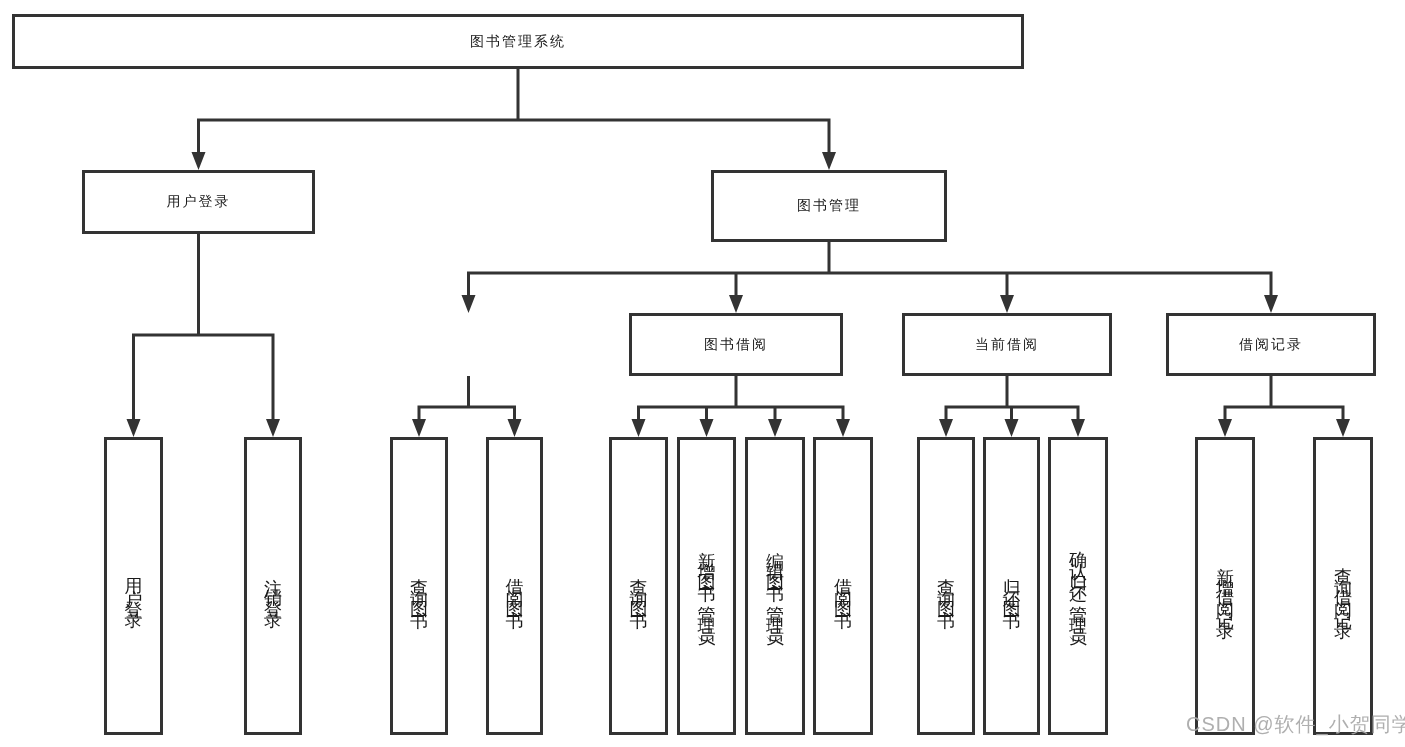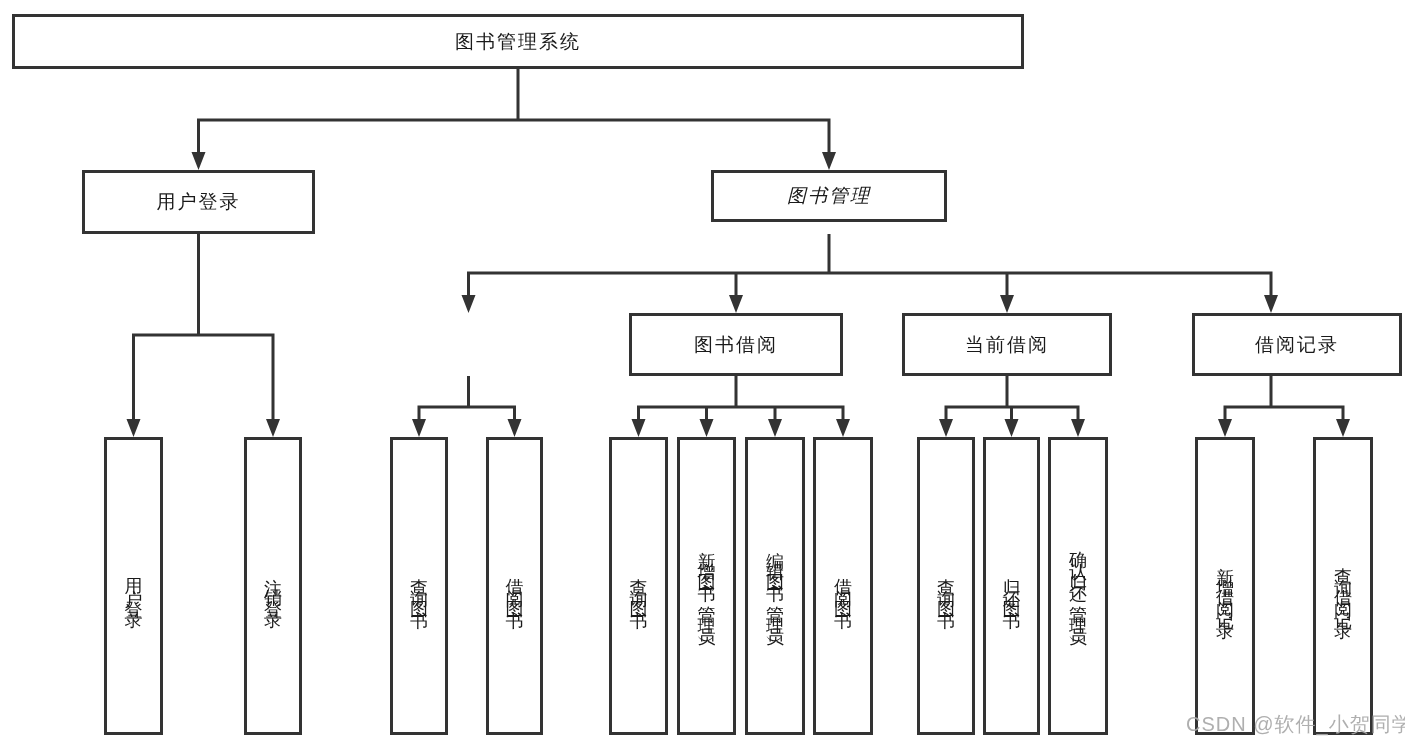--- a/index.html
+++ b/index.html
@@ -24,21 +24,21 @@
     background: #ffffff;
     border: 3px solid #333333;
     box-sizing: border-box;
     display: flex;
     align-items: center;
     justify-content: center;
     color: #1a1a1a;
     z-index: 2;
   }
   .box.h span {
-    font-size: 19px;
+    font-size: 14px;
     letter-spacing: 2px;
     white-space: nowrap;
   }
   .box.v span {
     writing-mode: vertical-rl;
     text-orientation: mixed;
     font-size: 18px;
     letter-spacing: 11px;
     line-height: 1;
     white-space: nowrap;
@@ -116,31 +116,31 @@
       M1336 419 L1350 419 L1343 437 Z"></path>
   </svg>
 
   <div class="box h" style="left:12px; top:14px; width:1012px; height:55px;">
     <span>图书管理系统</span>
   </div>
 
   <div class="box h" style="left:82px; top:170px; width:233px; height:64px;">
     <span>用户登录</span>
   </div>
-  <div class="box h" style="left:711px; top:170px; width:236px; height:52px;font-style:italic;">
+  <div class="box h" style="left:711px; top:170px; width:236px; height:72px;">
     <span>图书管理</span>
   </div>
 
   <div class="box h" style="left:902px; top:313px; width:210px; height:63px;">
     <span>当前借阅</span>
   </div>
   <div class="box h" style="left:629px; top:313px; width:214px; height:63px;">
     <span>图书借阅</span>
   </div>
-  <div class="box h" style="left:1166px; top:313px; width:210px; height:63px;margin-left:26px;">
+  <div class="box h" style="left:1166px; top:313px; width:210px; height:63px;">
     <span>借阅记录</span>
   </div>
 
   <div class="box v" style="left:104px; top:437px; width:59px; height:298px;">
     <span>用户登录</span>
   </div>
   <div class="box v" style="left:244px; top:437px; width:58px; height:298px;">
     <span>注销登录</span>
   </div>
 

